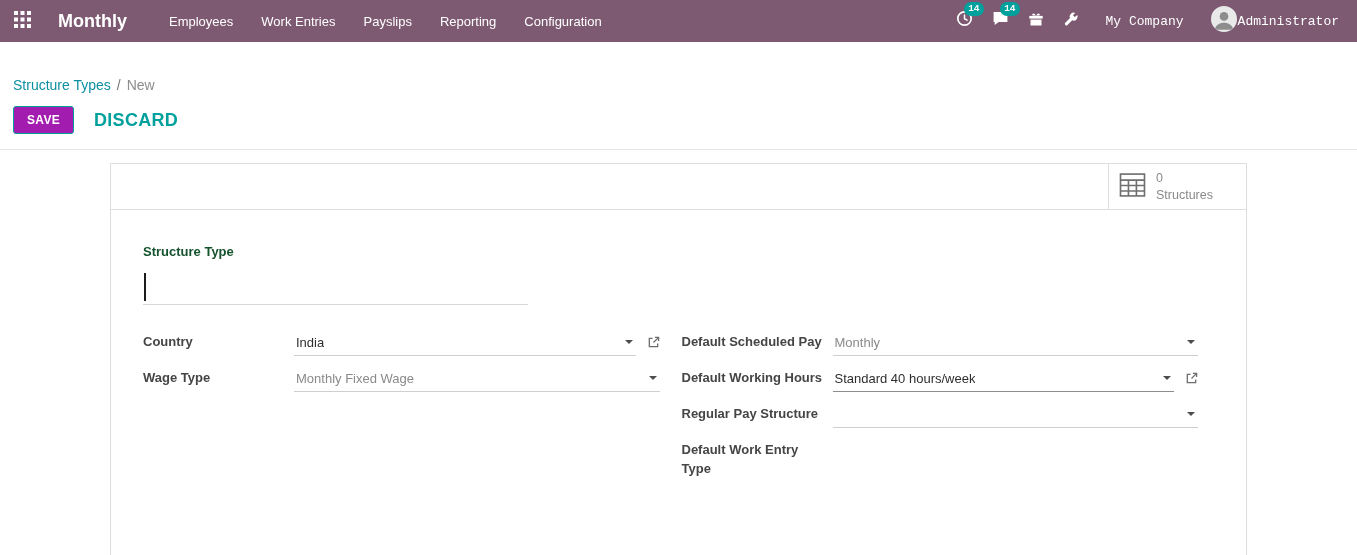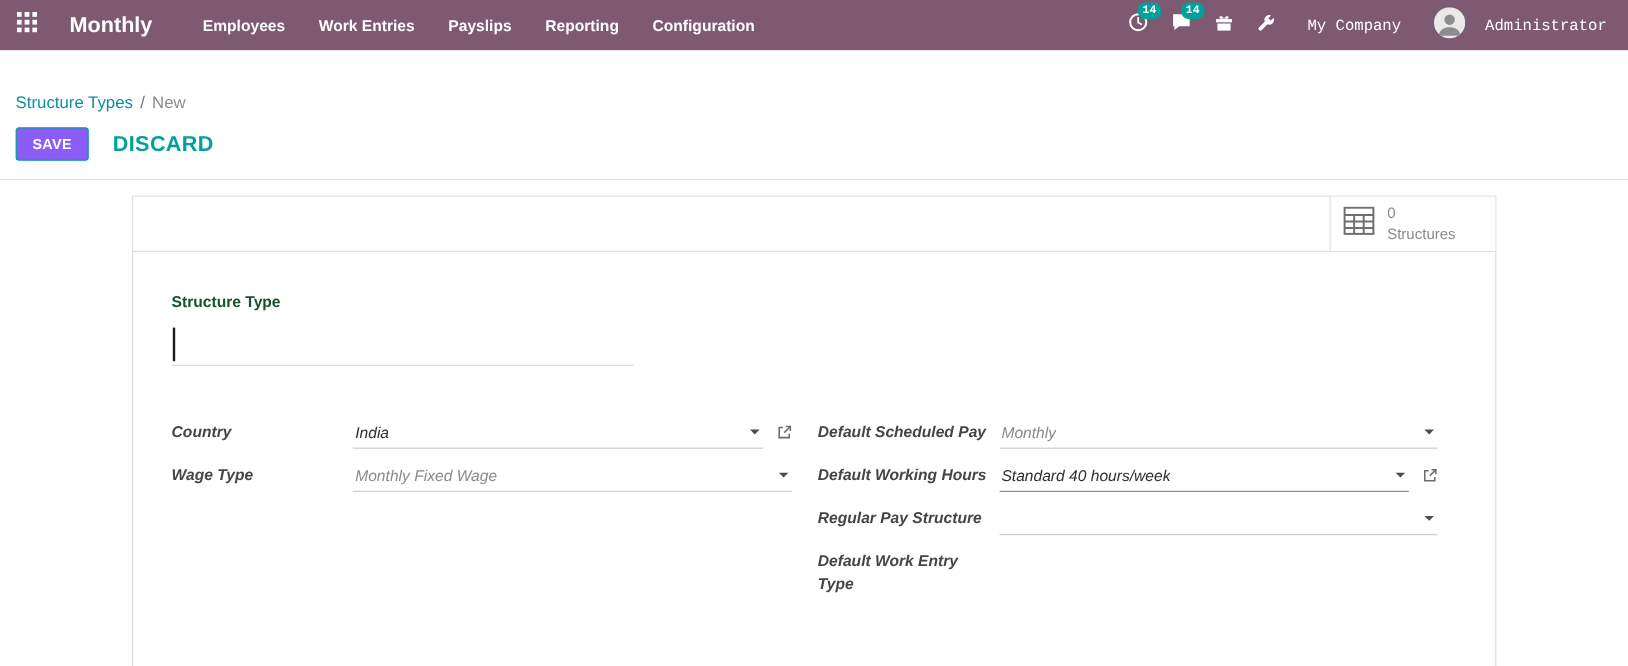--- a/index.html
+++ b/index.html
@@ -3,52 +3,52 @@
 <meta charset="utf-8">
 <style>
   *{box-sizing:border-box;margin:0;padding:0;}
   html,body{width:100%;}
   body{font-family:"Liberation Sans",sans-serif;background:#ffffff;color:#333;min-width:1357px;}
 
   
   .topbar{height:42px;background:#7d5a72;display:flex;align-items:center;color:#fff;padding:0 12px 0 0;}
   .apps-btn{width:44px;height:42px;display:flex;align-items:center;justify-content:center;cursor:pointer;}
   .brand{font-size:18px;font-weight:bold;margin:0 28px 0 14px;cursor:pointer;white-space:nowrap;}
-  .nav-menu{display:flex;height:42px;font-weight:bold;}
+  .nav-menu{display:flex;height:42px;}
   .nav-item{display:flex;align-items:center;padding:0 14px;font-size:13px;color:#fff;cursor:pointer;white-space:nowrap;}
   .flex-spacer{flex:1;}
   .systray{display:flex;align-items:center;gap:19px;padding-right:6px;font-family:Liberation Mono, monospace;}
   .tray-icon{position:relative;display:flex;align-items:center;cursor:pointer;}
   .badge{position:absolute;top:-8px;right:-11px;background:#00a09d;color:#fff;font-size:9.5px;font-weight:bold;border-radius:8px;padding:2px 4px;line-height:1;}
   .company-menu{font-size:13px;color:#fff;cursor:pointer;margin:0 8px;white-space:nowrap;}
-  .user-menu{display:flex;align-items:center;gap:17px;font-size:13px;cursor:pointer;white-space:nowrap;}
+  .user-menu{display:flex;align-items:center;gap:1px;font-size:13px;cursor:pointer;white-space:nowrap;}
 
   
   .control-panel{padding:13px 13px 0;border-bottom:1px solid #e4e4e4;background:#fff;}
   .breadcrumb{font-size:14px;margin-bottom:13px;margin-top:22px;}
   .breadcrumb .bc-link{color:#0c8fa0;cursor:pointer;text-decoration:none;}
   .breadcrumb .bc-sep{color:#777;margin:0 6px;}
   .breadcrumb .bc-current{color:#8d8d8d;}
   .cp-buttons{display:flex;align-items:center;gap:20px;padding-bottom:15px;}
-  .btn-save{background:#8b5cf6;border:1px solid #00a09d;color:#fff;font-family:inherit;font-size:12px;font-weight:bold;padding:6px 13px;border-radius:3px;cursor:pointer;letter-spacing:.3px;}
+  .btn-save{background:#a21caf;border:1px solid #00a09d;color:#fff;font-family:inherit;font-size:12px;font-weight:bold;padding:6px 13px;border-radius:3px;cursor:pointer;letter-spacing:.3px;}
   .btn-discard{background:none;border:none;color:#00a09d;font-family:inherit;font-size:18px;font-weight:bold;cursor:pointer;letter-spacing:.3px;}
 
   
   .sheet-wrap{padding:13px 0 45px;background:#fff;}
   .sheet{width:1137px;margin:0 auto;background:#fff;border:1px solid #dedede;}
   .sheet-header{height:46px;border-bottom:1px solid #dedede;display:flex;justify-content:flex-end;background:#fff;}
   .stat-button{width:138px;border-left:1px solid #dedede;display:flex;align-items:center;gap:10px;padding:0 10px;cursor:pointer;background:#fff;}
   .stat-text{display:flex;flex-direction:column;font-size:12.5px;line-height:1.3;color:#8a8a8a;}
 
   .sheet-body{padding:34px 48px 72px 32px;}
   .title-label{display:block;font-size:13px;font-weight:bold;color:#14532d;margin-bottom:11px;}
   .title-input{width:385px;height:35px;border-bottom:1px solid #d8d8d8;position:relative;cursor:text;}
   .title-input .cursor{position:absolute;left:1px;top:3px;width:1.5px;height:28px;background:#1c1c1c;}
 
-  .form-grid{display:grid;grid-template-columns:1fr 1fr;column-gap:22px;margin-top:42px;align-items:start;font-style:italic;}
+  .form-grid{display:grid;grid-template-columns:1fr 1fr;column-gap:22px;margin-top:24px;align-items:start;}
   .field-row{display:flex;align-items:flex-start;margin-bottom:9px;}
   .field-label{flex:0 0 151px;font-size:13px;font-weight:bold;color:#454545;line-height:1.45;padding-top:4px;padding-right:8px;}
   .field-control{flex:1;display:flex;align-items:flex-start;min-width:0;}
   .field-input{flex:1;display:flex;align-items:center;justify-content:space-between;height:27px;border-bottom:1px solid #cfcfcf;cursor:pointer;font-size:13px;color:#2e2e2e;min-width:0;}
   .field-input .value{padding-left:2px;white-space:nowrap;overflow:hidden;}
   .field-input.muted .value{color:#8a8a8a;}
   .field-input.line-dark{border-bottom-color:#8d8d8d;text-align:right;}
   .field-input.line-darkest{border-bottom-color:#2e2e2e;border-bottom-width:2px;}
   .caret{width:0;height:0;border-left:4px solid transparent;border-right:4px solid transparent;border-top:4.5px solid #4d4d4d;margin-right:3px;flex:0 0 auto;}
   .ext-link{margin-left:11px;padding-top:7px;cursor:pointer;flex:0 0 auto;display:flex;}

